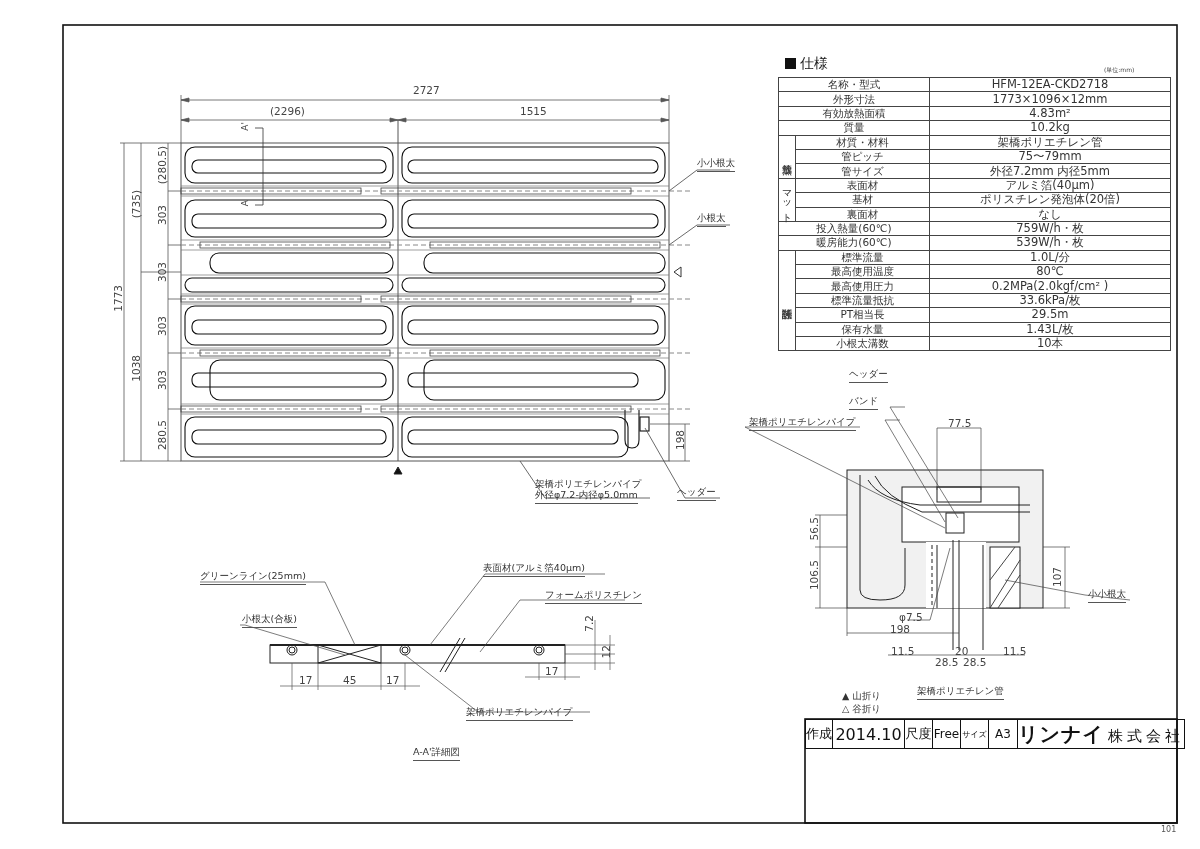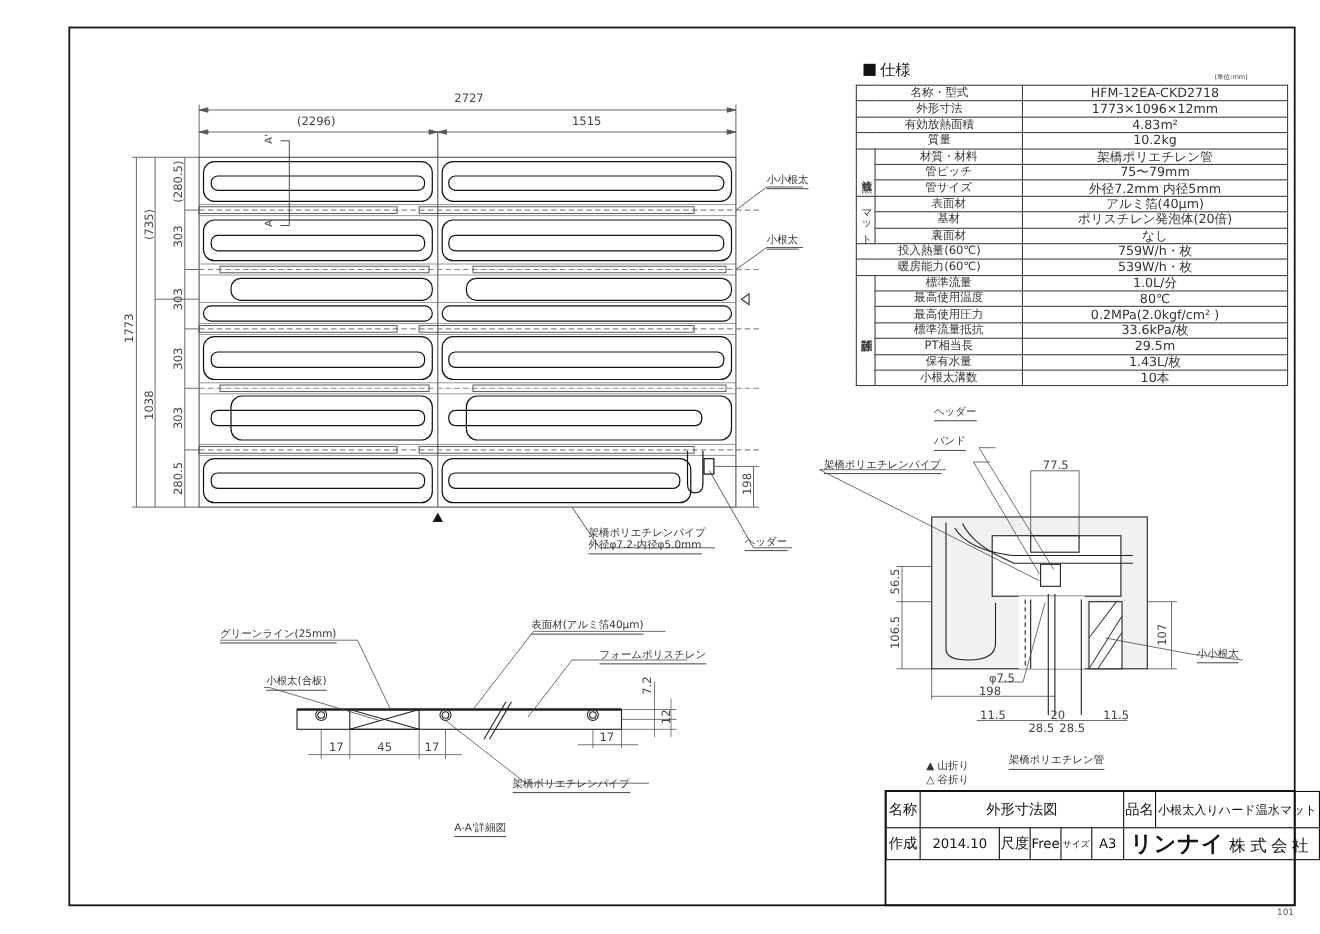--- a/index.html
+++ b/index.html
@@ -359,29 +359,23 @@
 <div class="abs dim" style="left:955px;top:645px;">20</div>
 <div class="abs dim" style="left:963px;top:656px;">28.5</div>
 <div class="abs dim" style="left:1003px;top:645px;">11.5</div>
 <div class="abs lbl-s ul" style="left:917px;top:685px;">架橋ポリエチレン管</div>
 
 <div class="abs lbl-s" style="left:842px;top:690px;">▲ 山折り</div>
 <div class="abs lbl-s" style="left:842px;top:703px;">△ 谷折り</div>
 
 <table class="tb">
   <tbody>
-      <tr style="height:33px;">
-    <td style="width:30px;">名称</td>
-    <td colspan="5" style="width:157px;">外形寸法図</td>
-    <td style="width:28px;">品名</td>
-    <td colspan="2" style="width:150px;font-size:11px;">小根太入りハード温水マット</td>
-  </tr>
   <tr style="height:29px;padding-left:20px;">
     <td>作成</td>
-    <td style="width:71px;font-size:12px;">2014.10</td>
+    <td style="width:71px;font-size:16px;">2014.10</td>
     <td style="width:27px;">尺度</td>
     <td style="width:27px;font-size:12px;">Free</td>
     <td style="width:27px;font-size:8px;">サイズ</td>
     <td style="width:28px;font-size:12px;">A3</td>
     <td colspan="3" style="text-align:center;"><span class="brand">リンナイ</span> <span style="font-size:15px;letter-spacing:4px;">株式会社</span></td>
   </tr>
 </tbody>
   </table>
 
 <div class="abs" style="left:1161px;top:825px;font-size:8px;color:#555;">101</div>

